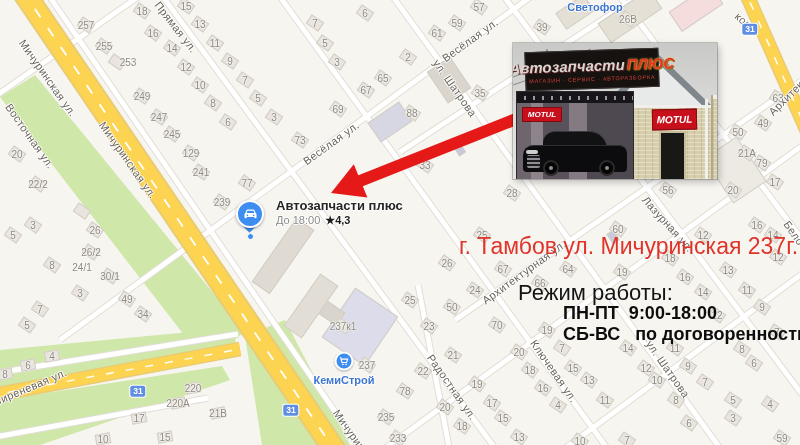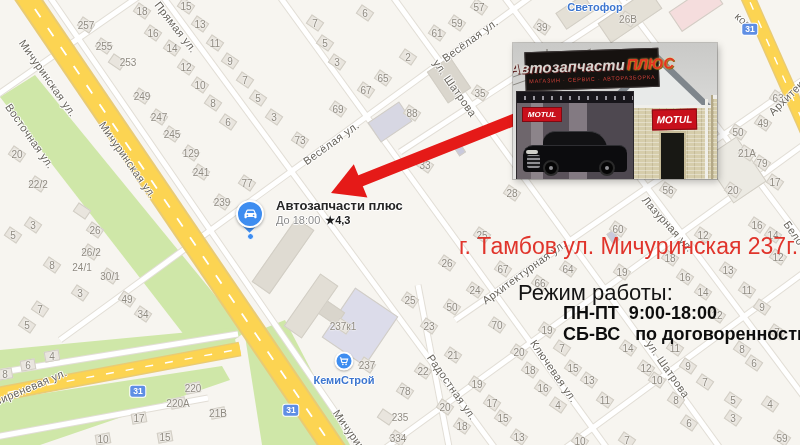--- a/index.html
+++ b/index.html
@@ -333,23 +333,23 @@
       <div class="bnum" style="left: 492px; top: 403px;">17</div>
       <div class="bb" style="left: 445px; top: 407px; width: 15px; height: 11px; transform: translate(-50%, -50%) rotate(34deg);"></div>
       <div class="bnum" style="left: 445px; top: 407px;">20</div>
       <div class="bb" style="left: 503px; top: 418px; width: 15px; height: 11px; transform: translate(-50%, -50%) rotate(34deg);"></div>
       <div class="bnum" style="left: 503px; top: 418px;">15</div>
       <div class="bb" style="left: 462px; top: 426px; width: 15px; height: 11px; transform: translate(-50%, -50%) rotate(34deg);"></div>
       <div class="bnum" style="left: 462px; top: 426px;">18</div>
       <div class="bb" style="left: 519px; top: 437px; width: 15px; height: 11px; transform: translate(-50%, -50%) rotate(34deg);"></div>
       <div class="bnum" style="left: 519px; top: 437px;">13</div>
       <div class="bb" style="left: 386px; top: 417px; width: 15px; height: 11px; transform: translate(-50%, -50%) rotate(34deg);"></div>
-      <div class="bnum" style="left: 400px; top: 417px;">235</div>
+      <div class="bnum" style="left: 386px; top: 417px;">235</div>
       <div class="bb" style="left: 398px; top: 438px; width: 15px; height: 11px; transform: translate(-50%, -50%) rotate(34deg);"></div>
-      <div class="bnum" style="left: 398px; top: 438px;">334</div>
+      <div class="bnum" style="left: 398px; top: 438px;">233</div>
       <div class="bb" style="left: 343px; top: 326px; width: 15px; height: 11px; transform: translate(-50%, -50%) rotate(34deg);"></div>
       <div class="bnum" style="left: 343px; top: 326px;">237к1</div>
       <div class="bb" style="left: 367px; top: 365px; width: 15px; height: 11px; transform: translate(-50%, -50%) rotate(34deg);"></div>
       <div class="bnum" style="left: 367px; top: 365px;">237</div>
       <div class="bb" style="left: 562px; top: 348px; width: 15px; height: 11px; transform: translate(-50%, -50%) rotate(34deg);"></div>
       <div class="bnum" style="left: 562px; top: 348px;">7</div>
       <div class="bb" style="left: 573px; top: 368px; width: 15px; height: 11px; transform: translate(-50%, -50%) rotate(34deg);"></div>
       <div class="bnum" style="left: 573px; top: 368px;">15</div>
       <div class="bb" style="left: 543px; top: 388px; width: 15px; height: 11px; transform: translate(-50%, -50%) rotate(34deg);"></div>
       <div class="bnum" style="left: 543px; top: 388px;">16</div>

